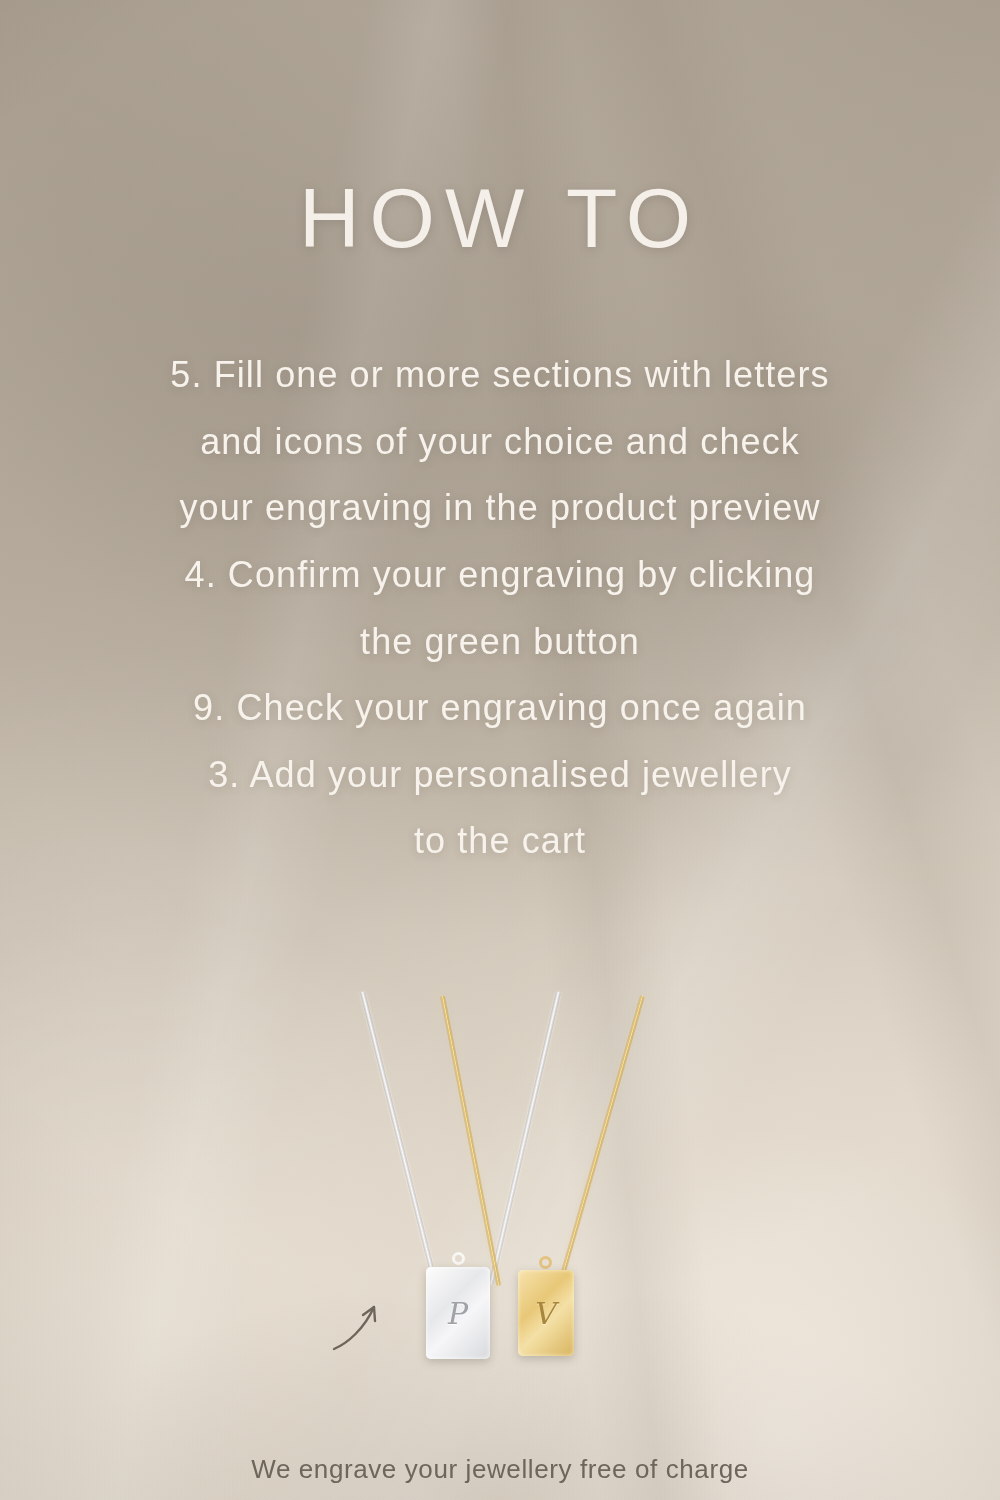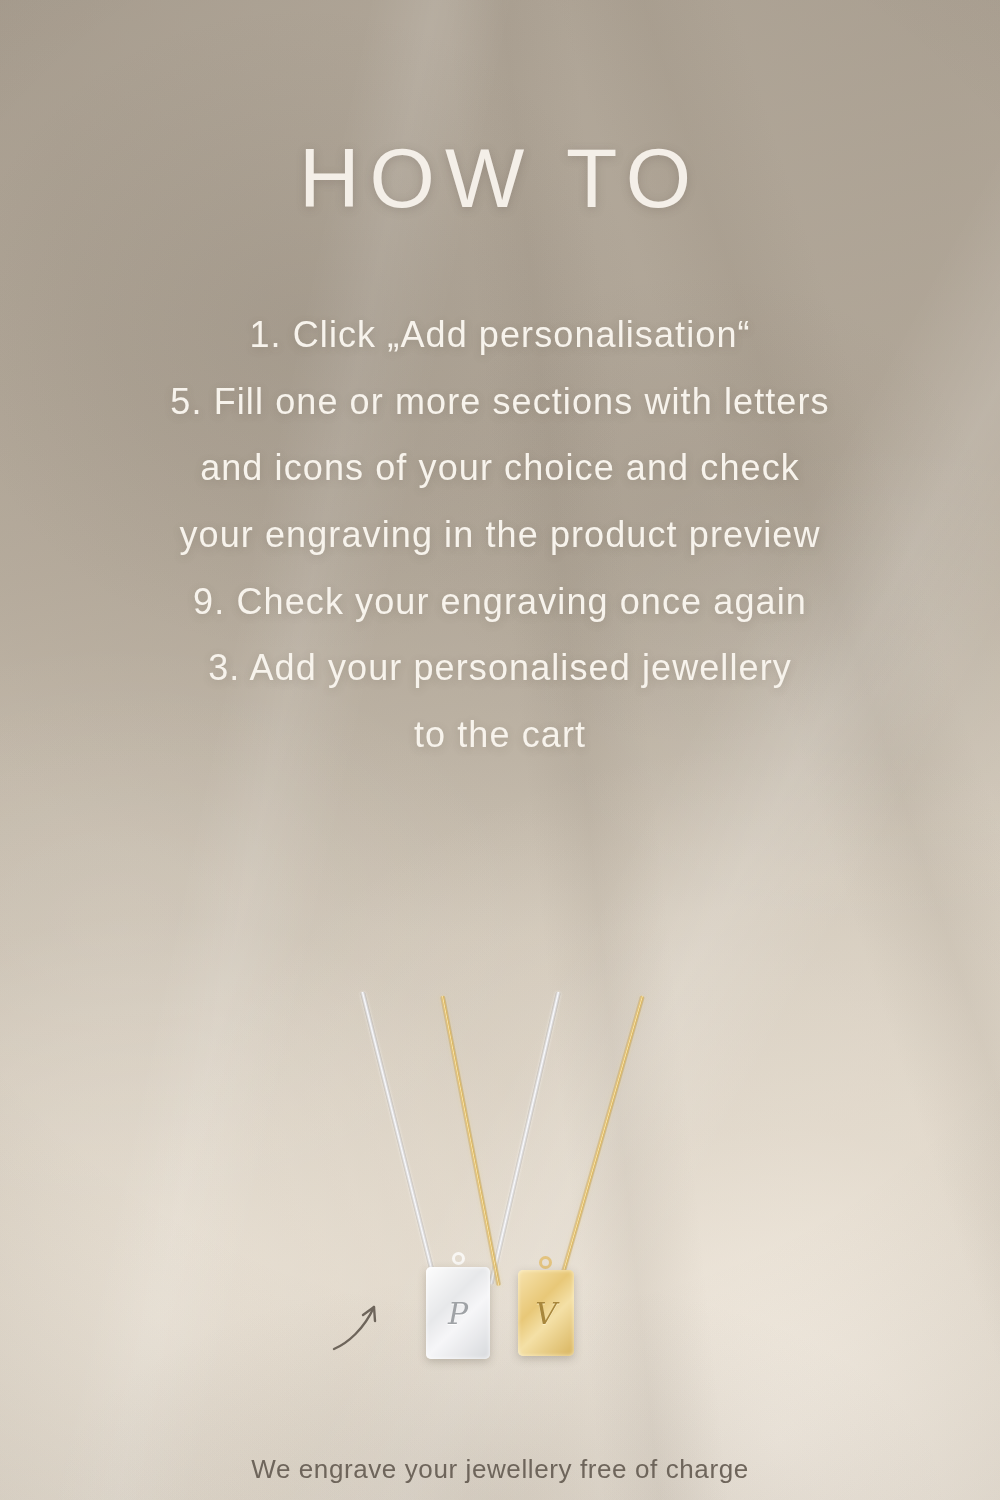--- a/index.html
+++ b/index.html
@@ -44,20 +44,21 @@
   }
   .bg-vignette {
     position: absolute; inset: 0;
     background: radial-gradient(120% 85% at 50% 40%, rgba(0,0,0,0) 55%, rgba(60,52,44,0.13) 100%);
   }
 
   
   .content {
     position: absolute; inset: 0;
     padding-top: 80px;
+    margin-top: 40px;
   }
   .title {
     text-align: center;
     color: #f4efe8;
     font-size: 84px;
     letter-spacing: 10px;
     font-weight: 400;
     line-height: 1;
     text-shadow: 0 2px 10px rgba(90,80,70,0.25);
   }
@@ -144,24 +145,25 @@
 <div class="stage">
   <div class="bg-base"></div>
   <div class="bg-folds"></div>
   <div class="bg-soft-shadow"></div>
   <div class="bg-vignette"></div>
 
   <div class="content">
     <h1 class="title">HOW TO</h1>
 
     <ul class="steps">
-      <li class="step">1. Click „Add personalisation“</li>
       <li class="step">5. Fill one or more sections with letters
  and icons of your choice and check
  your engraving in the product preview</li>
+      <li class="step">4. Confirm your engraving by clicking
+ the green button</li>
       <li class="step">9. Check your engraving once again</li>
       <li class="step">3. Add your personalised jewellery
  to the cart</li>
     </ul>
   </div>
 
   <div class="product">
 
     <div class="chain silver" style="left:360px; top:32px; width:5px; height:300px; transform: rotate(-14deg);"></div>
     <div class="chain silver" style="left:556px; top:32px; width:5px; height:300px; transform: rotate(13deg);"></div>

